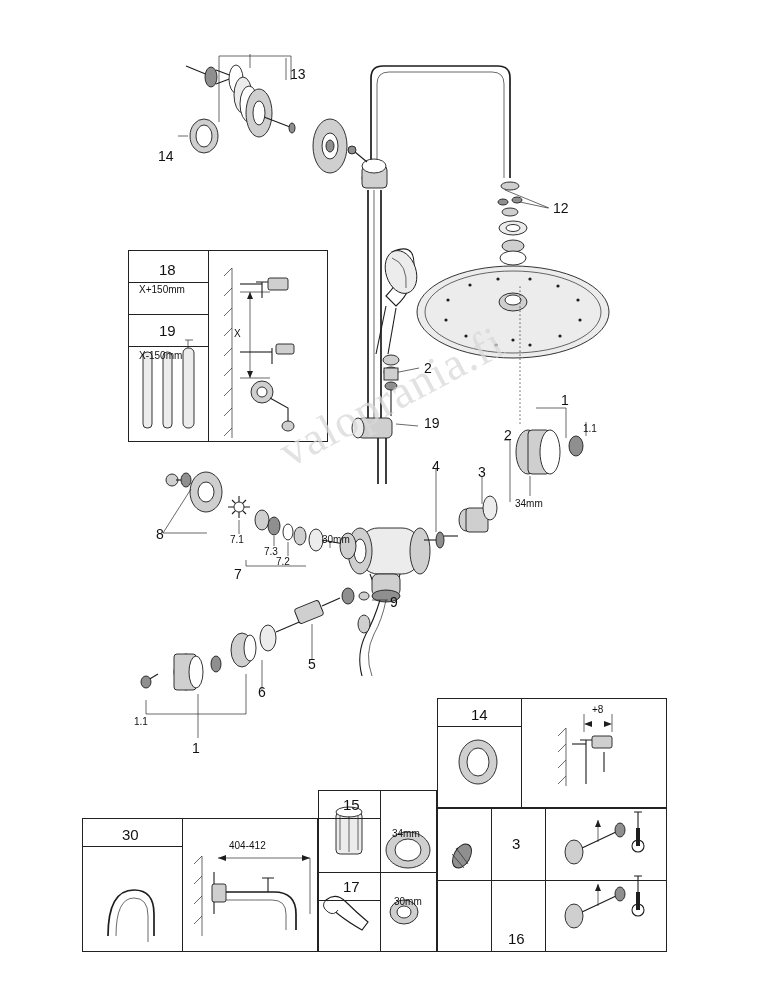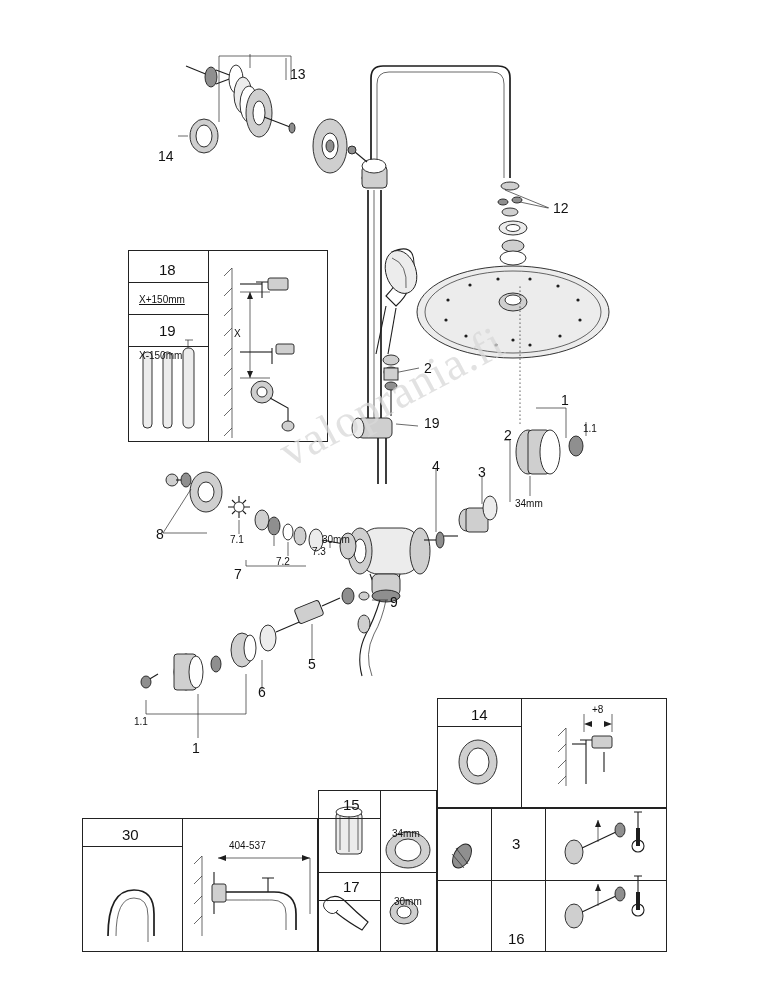--- a/index.html
+++ b/index.html
@@ -341,45 +341,45 @@
 
 <div class="lbl" style="left:561px;top:392px;">1</div>
 <div class="lbl sm" style="left:583px;top:423px;">1.1</div>
 <div class="lbl" style="left:504px;top:427px;">2</div>
 <div class="lbl" style="left:478px;top:464px;">3</div>
 <div class="lbl sm" style="left:515px;top:498px;">34mm</div>
 <div class="lbl" style="left:432px;top:458px;">4</div>
 
 <div class="lbl" style="left:156px;top:526px;">8</div>
 <div class="lbl sm" style="left:230px;top:534px;">7.1</div>
-<div class="lbl sm" style="left:264px;top:546px;margin-left:48px;">7.3</div>
+<div class="lbl sm" style="left:264px;top:546px;">7.3</div>
 <div class="lbl sm" style="left:276px;top:556px;">7.2</div>
 <div class="lbl" style="left:234px;top:566px;">7</div>
 <div class="lbl sm" style="left:322px;top:534px;">30mm</div>
 
 <div class="lbl" style="left:390px;top:594px;">9</div>
 <div class="lbl" style="left:308px;top:656px;">5</div>
 <div class="lbl" style="left:258px;top:684px;">6</div>
 <div class="lbl sm" style="left:134px;top:716px;">1.1</div>
 <div class="lbl" style="left:192px;top:740px;">1</div>
 
 <div class="lbl big" style="left:159px;top:261px;">18</div>
-<div class="lbl sm" style="left:139px;top:294px;text-decoration:underline;">X+150mm</div>
+<div class="lbl sm" style="left:139px;top:284px;">X+150mm</div>
 <div class="lbl big" style="left:159px;top:322px;">19</div>
 <div class="lbl sm" style="left:139px;top:350px;">X-150mm</div>
 <div class="lbl sm" style="left:234px;top:328px;">X</div>
 
 <div class="lbl big" style="left:471px;top:706px;">14</div>
 <div class="lbl sm" style="left:592px;top:704px;">+8</div>
 
 <div class="lbl big" style="left:343px;top:796px;">15</div>
 <div class="lbl sm" style="left:392px;top:828px;">34mm</div>
 <div class="lbl big" style="left:343px;top:878px;">17</div>
 <div class="lbl sm" style="left:394px;top:896px;">30mm</div>
 
 <div class="lbl big" style="left:512px;top:835px;">3</div>
 <div class="lbl big" style="left:508px;top:906px;margin-top:24px;">16</div>
 
 <div class="lbl big" style="left:122px;top:826px;">30</div>
-<div class="lbl sm" style="left:229px;top:840px;">404-537</div>
+<div class="lbl sm" style="left:229px;top:840px;">404-412</div>
 
 <div class="wm">valoprania.fi</div>
 </div>
 
 </body></html>

